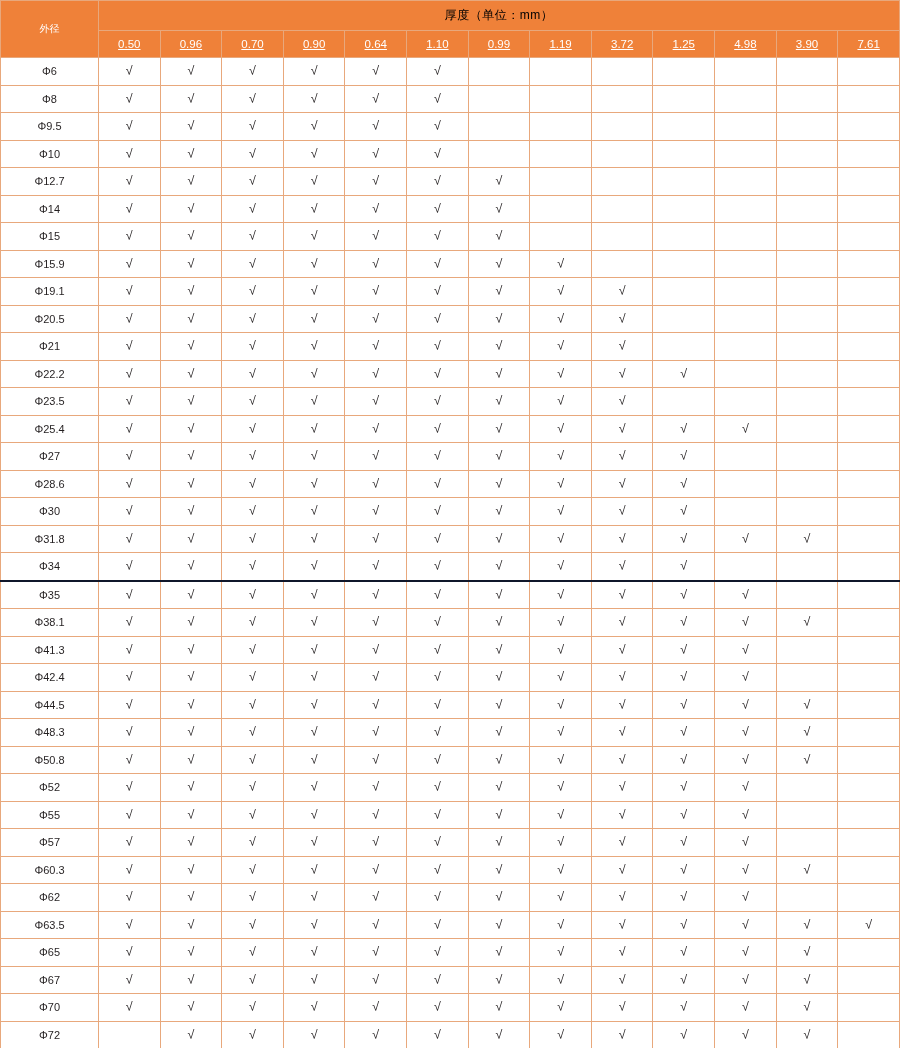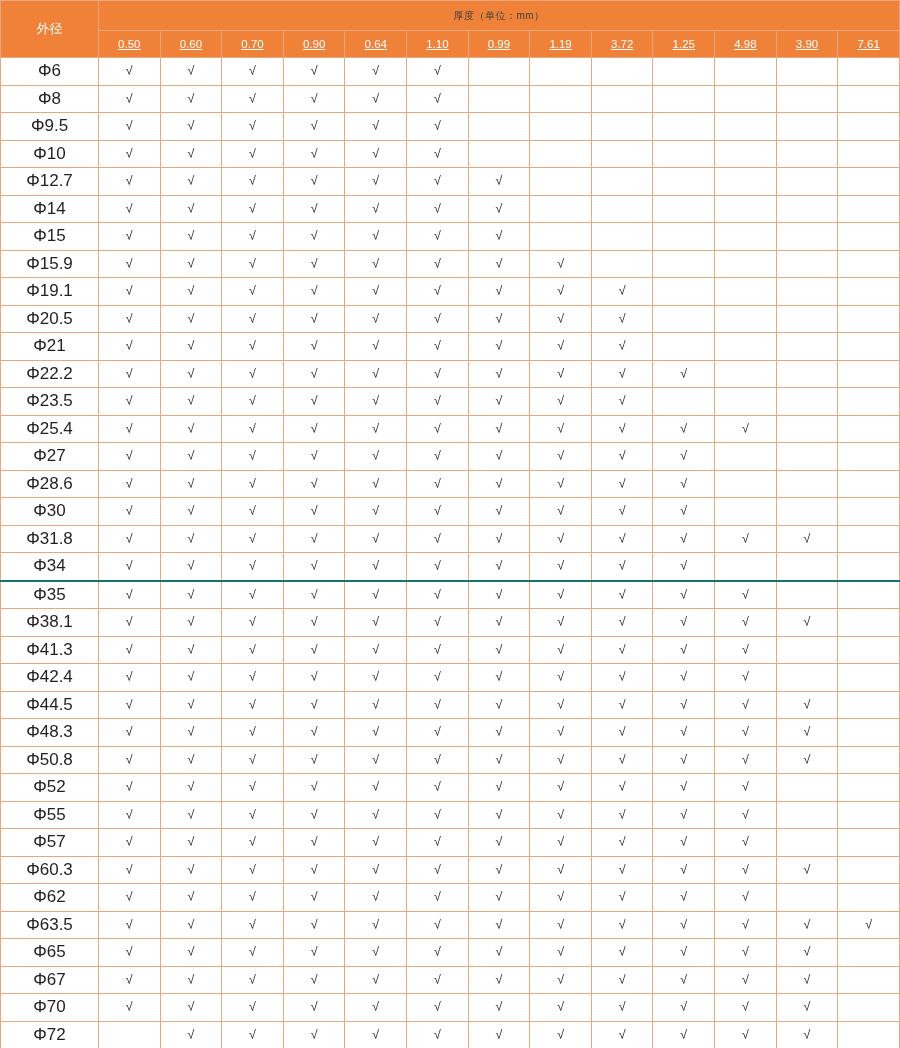--- a/index.html
+++ b/index.html
@@ -20,78 +20,78 @@
   table.spec td, table.spec th {
     border: 1px solid #e8a87c;
     padding: 0;
     text-align: center;
     vertical-align: middle;
     font-weight: normal;
   }
   
   th.head-title {
     background: #ef8139;
-    color: #404040;
-    font-size: 10px;
+    color: #000000;
+    font-size: 12px;
     height: 29px;
     border-color: #ef8139;
     letter-spacing: 0.5px;
   }
   th.head-od {
     background: #ef8139;
     color: #ffffff;
-    font-size: 13px;
+    font-size: 10px;
     border-color: #ef8139;
     width: 97px;
     font-family: Liberation Serif, serif;
   }
   th.head-sub {
     background: #ef8139;
     color: #ffffff;
     font-size: 11.5px;
     height: 26px;
     border-color: #ef8139;
     text-decoration: underline;
   }
   td.od {
-    font-size: 17px;
+    font-size: 11px;
     color: #231f20;
     height: 26.5px;
     background: #ffffff;
   }
   td.cell {
     font-size: 12.5px;
     color: #231f20;
     height: 26.5px;
     background: #ffffff;
   }
   td.cell .chk {
     display: inline-block;
     font-size: 12.5px;
     line-height: 1;
     color: #231f20;
   }
   
   tr.group-end td {
-    border-bottom: 2px solid #0f766e;
+    border-bottom: 2px solid #0f172a;
     margin-top: 36px;
   }
 </style>
 </head>
 <body>
 
 <table class="spec">
   <thead>
     <tr>
       <th class="head-od" rowspan="2">外径</th>
       <th class="head-title" colspan="13">厚度（单位：mm）</th>
     </tr>
     <tr id="thickness-row">
         <th class="head-sub">0.50</th>
-        <th class="head-sub">0.60</th>
+        <th class="head-sub">0.96</th>
         <th class="head-sub">0.70</th>
         <th class="head-sub">0.90</th>
         <th class="head-sub">0.64</th>
         <th class="head-sub">1.10</th>
         <th class="head-sub">0.99</th>
         <th class="head-sub">1.19</th>
         <th class="head-sub">3.72</th>
         <th class="head-sub">1.25</th>
         <th class="head-sub">4.98</th>
         <th class="head-sub">3.90</th>

